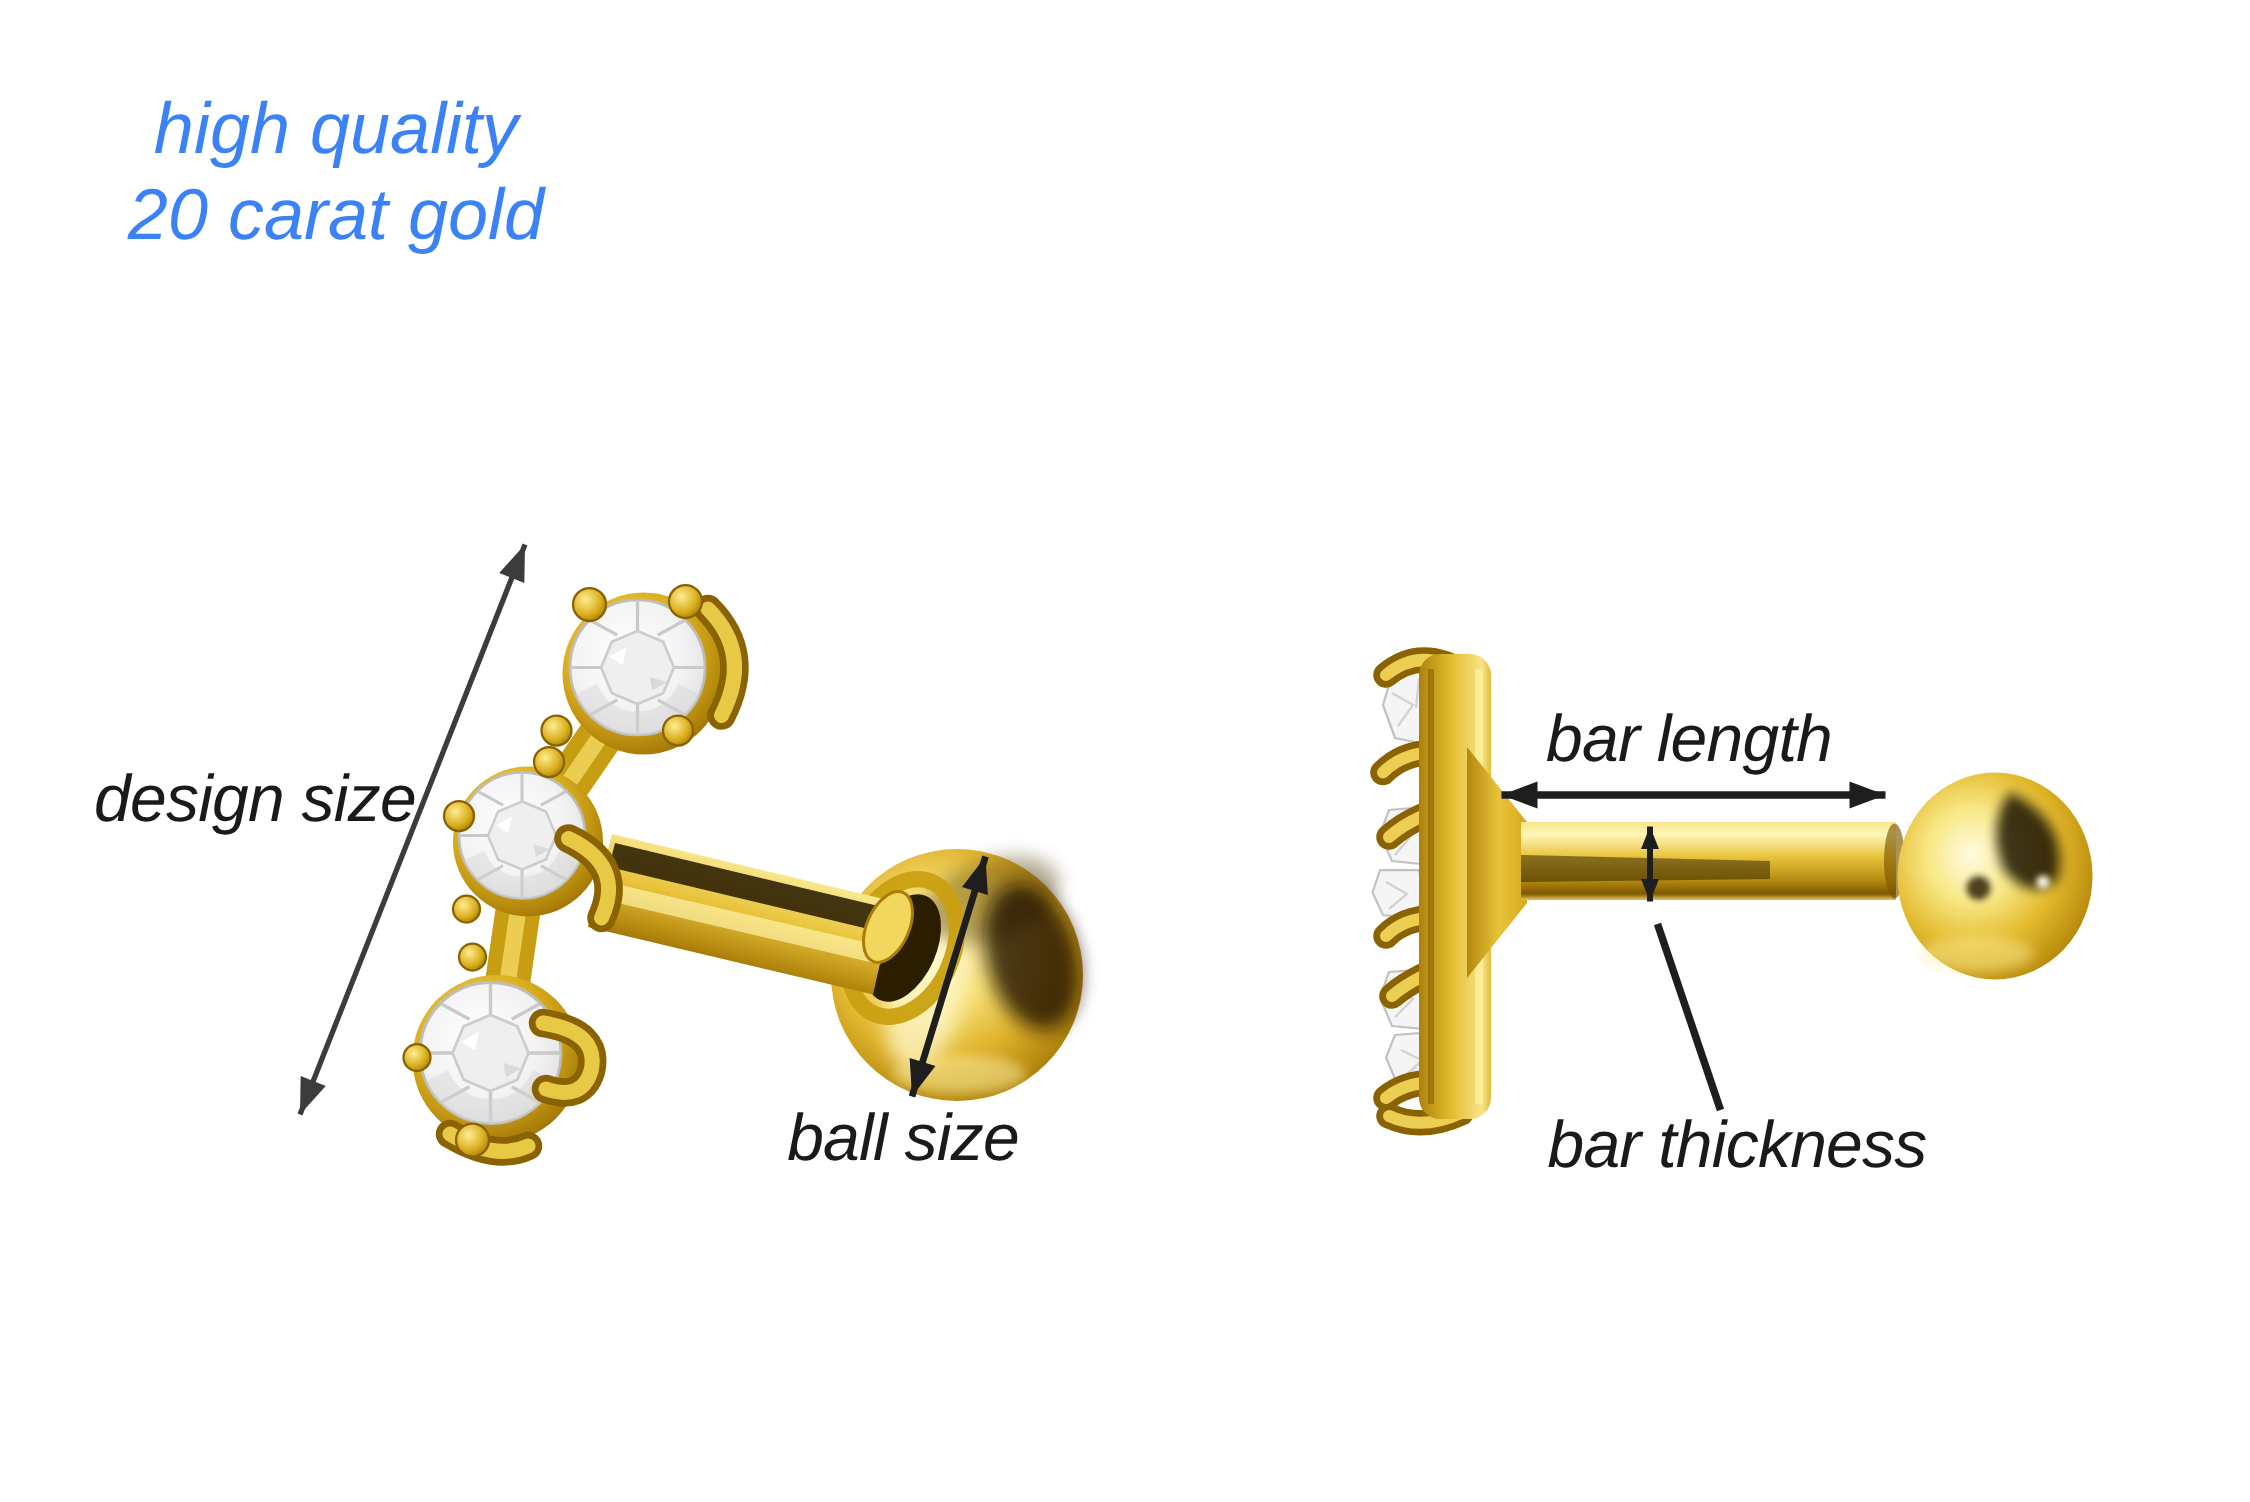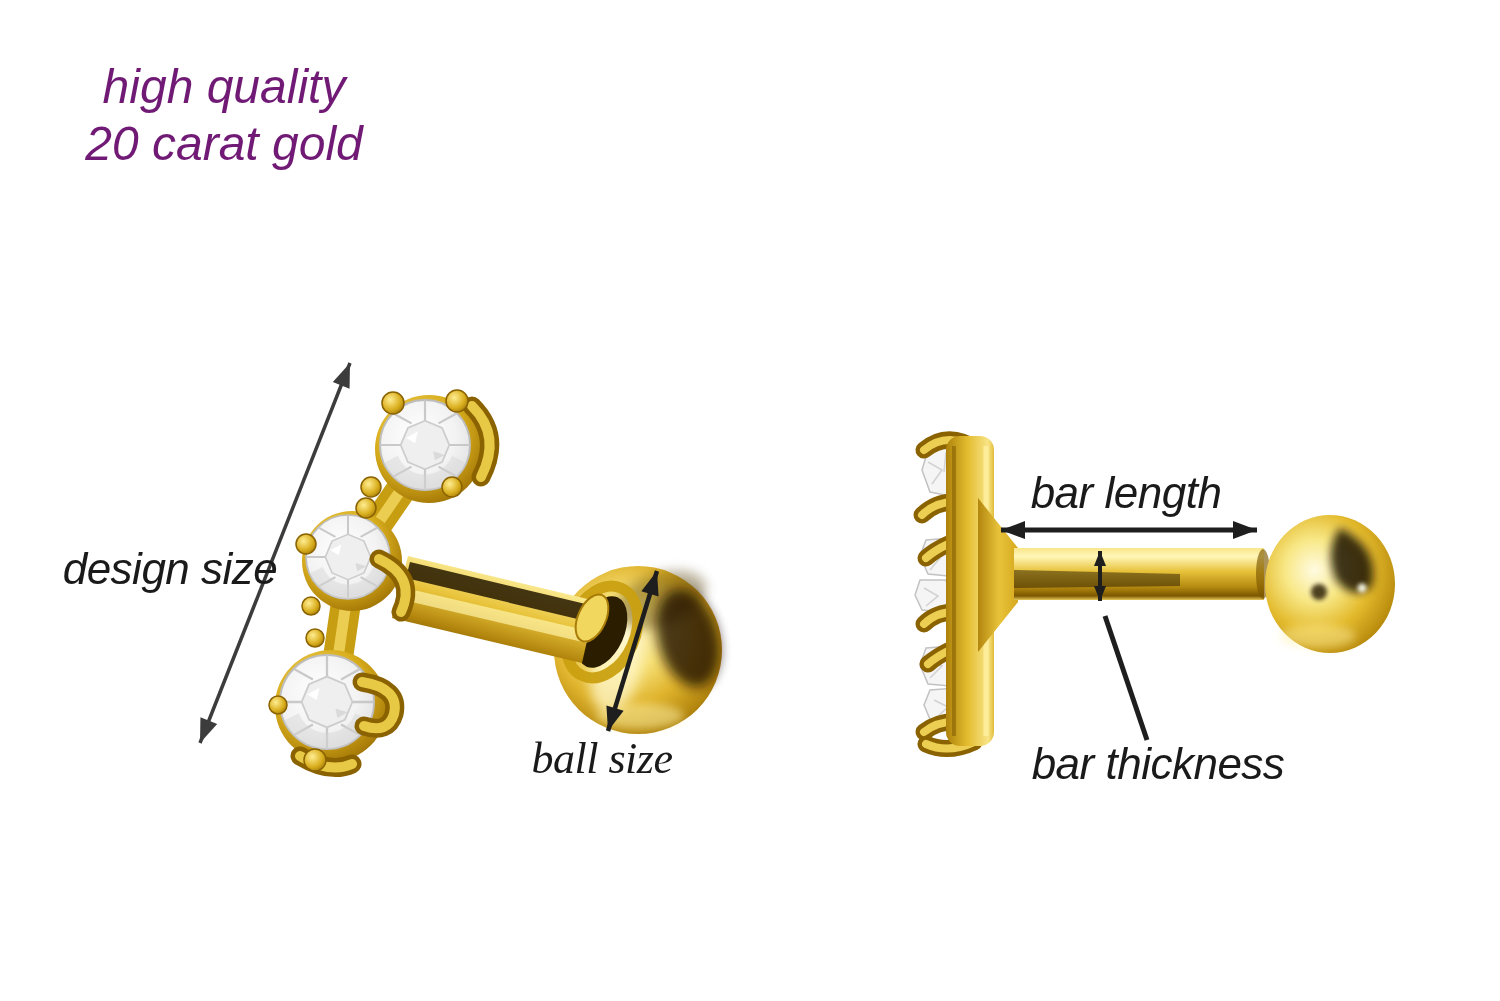--- a/index.html
+++ b/index.html
@@ -27,21 +27,21 @@
     letter-spacing: -0.5px;
     line-height: 1;
   }
   .heading {
     position: absolute;
     left: 224px;
     top: 58px;
     transform: translateX(-50%);
     font-style: italic;
     font-size: 48px;
-    color: #701a75;
+    color: #3b82f6;
     text-align: center;
     line-height: 57px;
     white-space: nowrap;
   }
 </style>
 </head>
 <body>
 
 <div class="canvas">
 
@@ -267,21 +267,21 @@
       <line x1="1100" y1="551" x2="1100" y2="601" stroke="#1e1e1e" stroke-width="4" marker-start="url(#ahs)" marker-end="url(#ahs)"></line>
       <line x1="1105" y1="616" x2="1147" y2="740" stroke="#1e1e1e" stroke-width="5"></line>
     </g>
   </svg>
 
   <div class="heading">
     <div>high quality</div>
     <div>20 carat gold</div>
   </div>
 
-  <div class="label" style="left:170px; top:533px;margin-top:36px;">design size</div>
-
-  <div class="label" style="left:602px; top:759px;font-family:Liberation Serif, serif;">ball size</div>
+  <div class="label" style="left:170px; top:533px;">design size</div>
+
+  <div class="label" style="left:602px; top:759px;">ball size</div>
 
   <div class="label" style="left:1126px; top:493px;">bar length</div>
 
   <div class="label" style="left:1158px; top:764px;text-align:center;">bar thickness</div>
 
 </div>
 
 </body></html>

